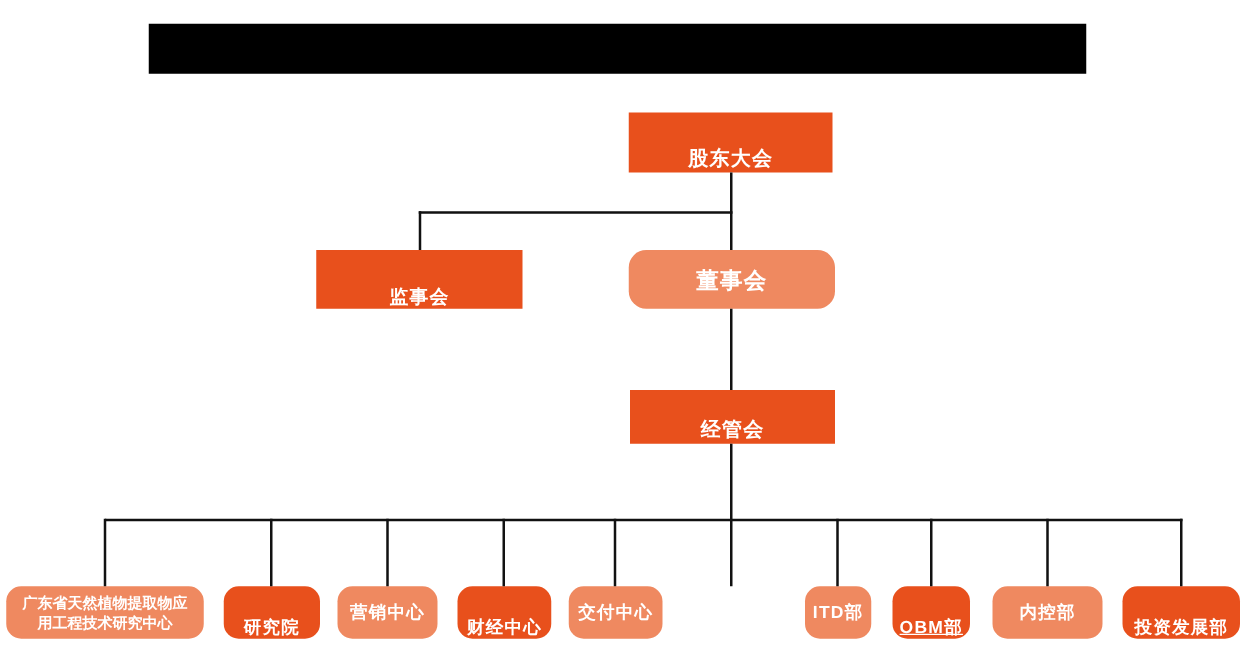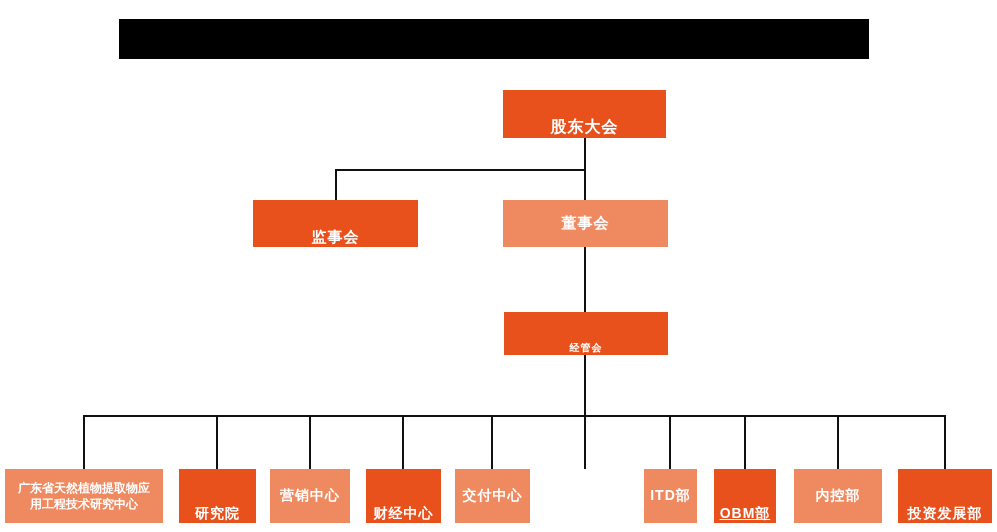--- a/index.html
+++ b/index.html
@@ -30,24 +30,24 @@
   }
   .node.dark  { background: var(--node-dark, #e8501c); align-items: flex-end; }
   .node.light { background: var(--node-light, #ef8960); }
   .connector {
     position: absolute;
     background: var(--connector, #111111);
   }
   
   .n-shareholders { left: 503px; top: 90px;  width: 163px; height: 48px; font-size: 16px; }
   .n-supervisory  { left: 253px; top: 200px; width: 165px; height: 47px; font-size: 15px; }
-  .n-board        { left: 503px; top: 200px; width: 165px; height: 47px; font-size: 15px; }
-  .n-management   { left: 504px; top: 312px; width: 164px; height: 43px; font-size: 10px; }
+  .n-board        { left: 503px; top: 200px; width: 165px; height: 47px; font-size: 18px; border-radius: 14px; }
+  .n-management   { left: 504px; top: 312px; width: 164px; height: 43px; font-size: 16px; }
   
-  .brow { top: 469px; height: 54px; font-size: 14px; }
+  .brow { top: 469px; height: 42px; font-size: 14px; border-radius: 12px; }
   .n-b0 { left: 5px;   width: 158px; font-size: 12px; line-height: 1.35; letter-spacing: 0; }
   .n-b0 span { display: inline-block; width: 140px; }
   .n-b1 { left: 179px; width: 77px; }
   .n-b2 { left: 270px; width: 80px; text-align: right; }
   .n-b3 { left: 366px; width: 75px; }
   .n-b4 { left: 455px; width: 75px; }
   .n-b5 { left: 546px; width: 83px; }
   .n-b6 { left: 644px; width: 53px; }
   .n-b7 { left: 714px; width: 62px; text-decoration: underline; }
   .n-b8 { left: 794px; width: 88px; justify-content: center; }

